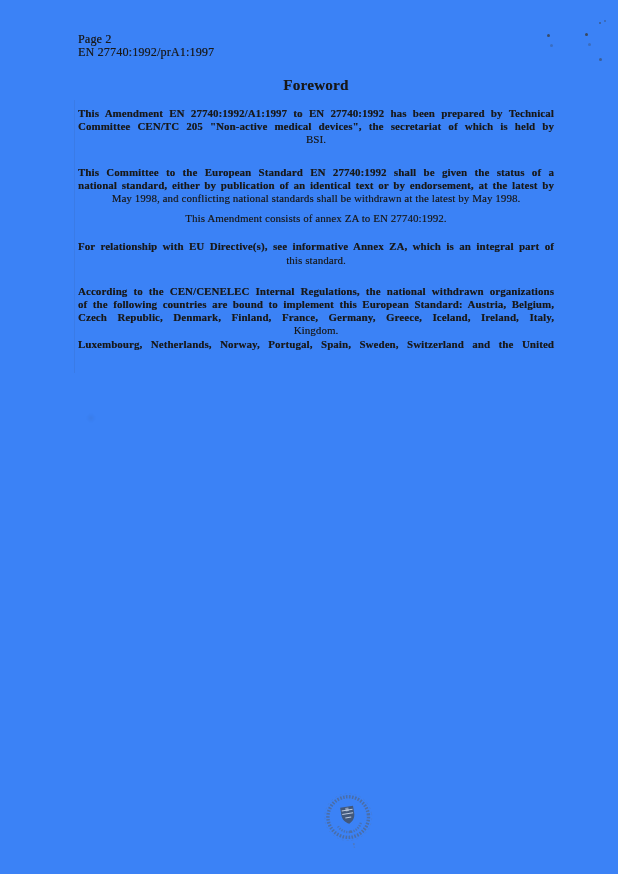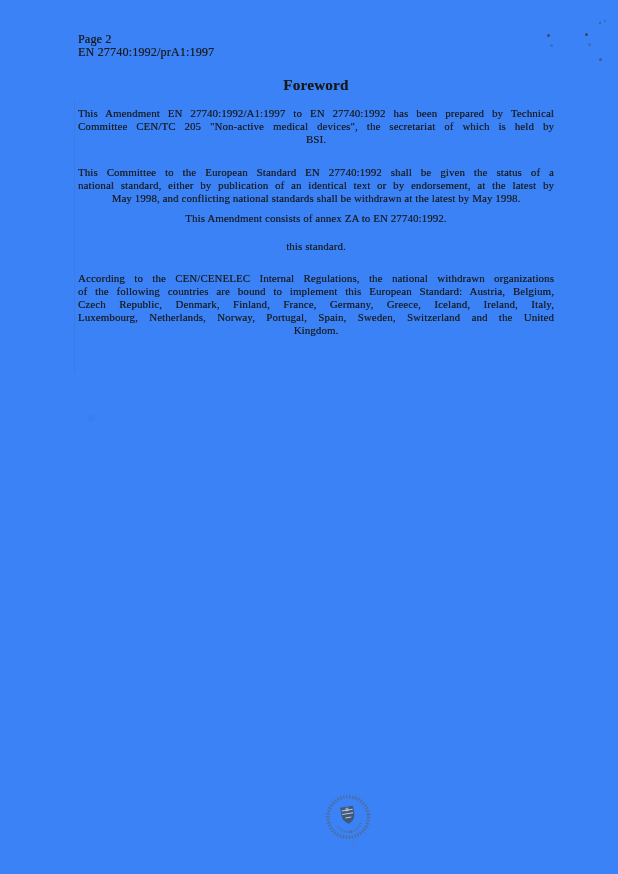--- a/index.html
+++ b/index.html
@@ -37,21 +37,21 @@
     font-size:10.8px;
     line-height:13.2px;
     letter-spacing:0.15px;
   }
   .p1{margin-top:15px;}
   .p2{margin-top:19px;}
   .p3{margin-top:7px;}
   .p4{margin-top:15px;}
   .p5{margin-top:18px;}
   .ln{display:block;}
-  .j{text-align:justify;text-align-last:justify;}
+  .j{text-align:justify;text-align-last:justify;font-weight:bold;}
   .e{text-align:center;}
   .edge-artifact{
     position:absolute;
     left:74px;top:100px;
     width:1px;height:273px;
     background:rgba(50,50,50,0.08);
   }
   .noise{
     position:absolute;
     border-radius:50%;
@@ -114,29 +114,30 @@
       <span class="ln j">This Committee to the European Standard EN 27740:1992 shall be given the status of a</span>
       <span class="ln j">national standard, either by publication of an identical text or by endorsement, at the latest by</span>
       <span class="ln e">May 1998, and conflicting national standards shall be withdrawn at the latest by May 1998.</span>
     </div>
 
     <div class="para p3">
       <span class="ln e">This Amendment consists of annex ZA to EN 27740:1992.</span>
     </div>
 
     <div class="para p4">
+      <span class="ln j">For relationship with EU Directive(s), see informative Annex ZA, which is an integral part of</span>
       <span class="ln e">this standard.</span>
     </div>
 
     <div class="para p5">
       <span class="ln j">According to the CEN/CENELEC Internal Regulations, the national withdrawn organizations</span>
       <span class="ln j">of the following countries are bound to implement this European Standard: Austria, Belgium,</span>
       <span class="ln j">Czech Republic, Denmark, Finland, France, Germany, Greece, Iceland, Ireland, Italy,</span>
+      <span class="ln e">Kingdom.</span>
       <span class="ln j">Luxembourg, Netherlands, Norway, Portugal, Spain, Sweden, Switzerland and the United</span>
-      <span class="ln e">Kingdom.</span>
     </div>
   </div>
 
   <svg class="stamp" viewBox="0 0 52 62" xmlns="http://www.w3.org/2000/svg" aria-hidden="true">
 
     <circle cx="26" cy="26" r="23.5" fill="none" stroke="#6b6b6b" stroke-width="0.6" stroke-dasharray="2 3" opacity="0.3"></circle>
 
     <circle cx="26" cy="26" r="20.3" fill="none" stroke="#5b5b5b" stroke-width="3.4" stroke-dasharray="1.6 1.4" opacity="0.62"></circle>
 
     <path d="M 14.5 33.5 A 12.5 12.5 0 0 0 37.5 33.5" fill="none" stroke="#5b5b5b" stroke-width="2.4" stroke-dasharray="1.3 1.2" opacity="0.5"></path>

